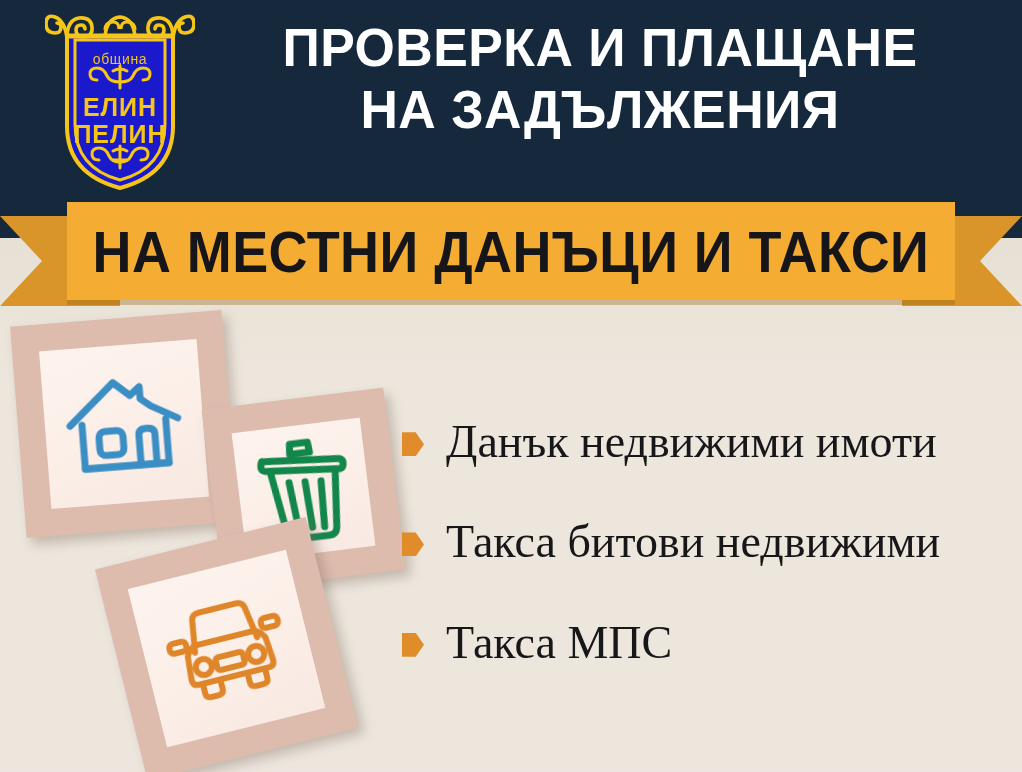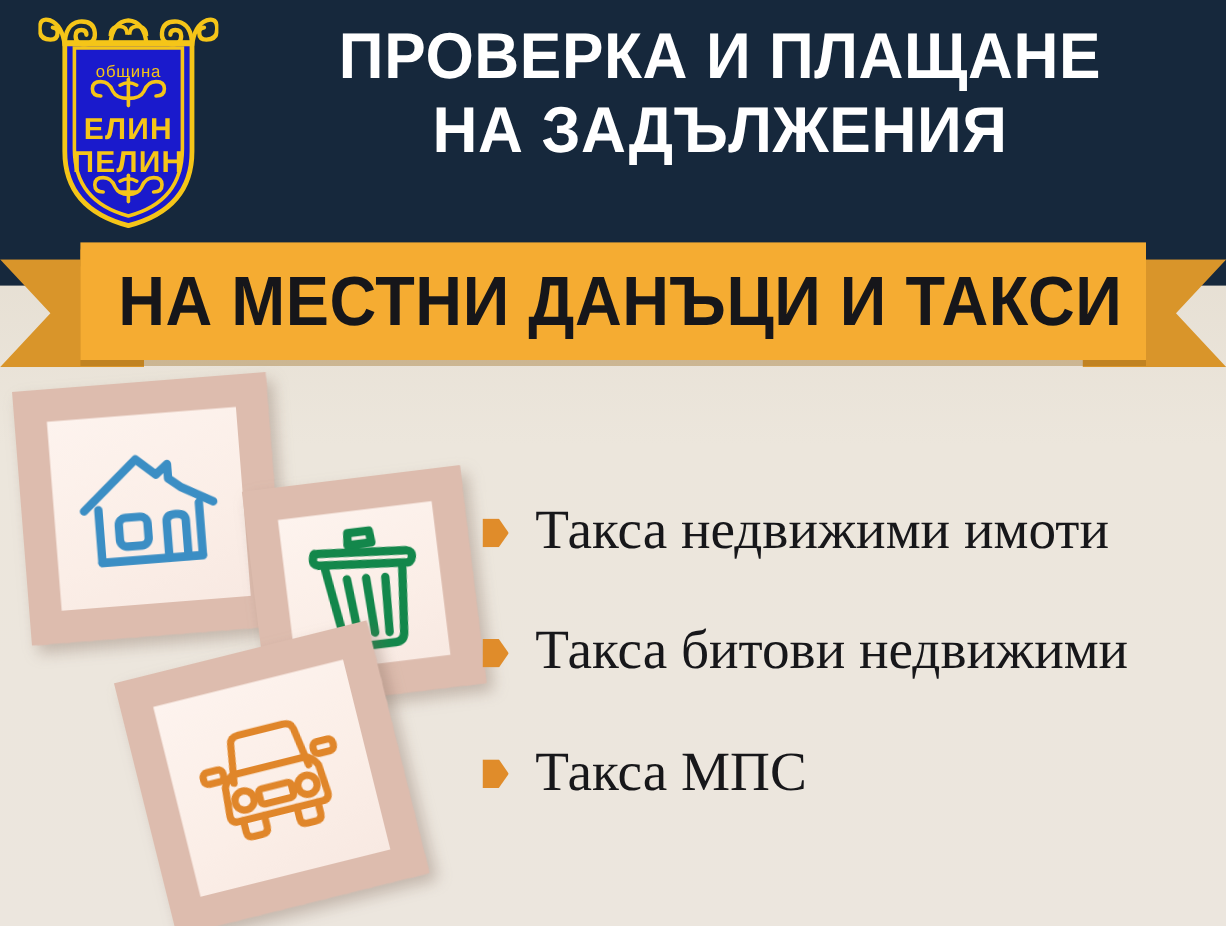--- a/index.html
+++ b/index.html
@@ -35,21 +35,21 @@
     line-height: 62px;
     letter-spacing: 0.5px;
     transform: scaleX(0.96);
     transform-origin: center top;
     white-space: pre-line;
   }
 
   
   .logo-wrap {
     position: absolute;
-    left: 32px; top: 8px;
+    left: 45px; top: 8px;
     width: 150px; height: 185px;
     z-index: 6;
     text-decoration: underline;
   }
 
   
   .ribbon { position: absolute; left: 0; top: 198px; width: 1022px; height: 108px; z-index: 7; }
   .ribbon-tail {
     position: absolute; top: 18px;
     width: 120px; height: 90px;
@@ -63,21 +63,21 @@
     background: #b97d22;
     z-index: 1;
   }
   .ribbon-fold.left  { left: 67px;  }
   .ribbon-fold.right { right: 67px; }
   .ribbon-main {
     position: absolute; left: 67px; top: 4px;
     width: 888px; height: 98px;
     background: #f5ac32;
     box-shadow: 0 5px 0 rgba(150,97,17,0.35);
-    display: flex; align-items: center; justify-content: flex-start;
+    display: flex; align-items: center; justify-content: center;
     z-index: 2;
   }
   .ribbon-text {
     color: #16161a;
     font-family: "Liberation Sans", sans-serif;
     font-weight: 700;
     font-size: 58px;
     letter-spacing: 0.5px;
     transform: scaleX(0.93);
     white-space: nowrap;
@@ -251,21 +251,21 @@
           <path d="M28 76 L28 86 Q28 91 34 91 L40 91 Q46 91 46 86 L46 76"></path>
           <path d="M74 76 L74 86 Q74 91 80 91 L86 91 Q92 91 92 86 L92 76"></path>
         </g>
       </svg>
     </div>
   </div>
 
   <div class="list">
     <div class="list-item">
       <span class="bullet"></span>
-      <span class="list-label">Такса недвижими имоти</span>
+      <span class="list-label">Данък недвижими имоти</span>
     </div>
     <div class="list-item">
       <span class="bullet"></span>
       <span class="list-label">Такса битови недвижими</span>
     </div>
     <div class="list-item">
       <span class="bullet"></span>
       <span class="list-label">Такса МПС</span>
     </div>
   </div>

